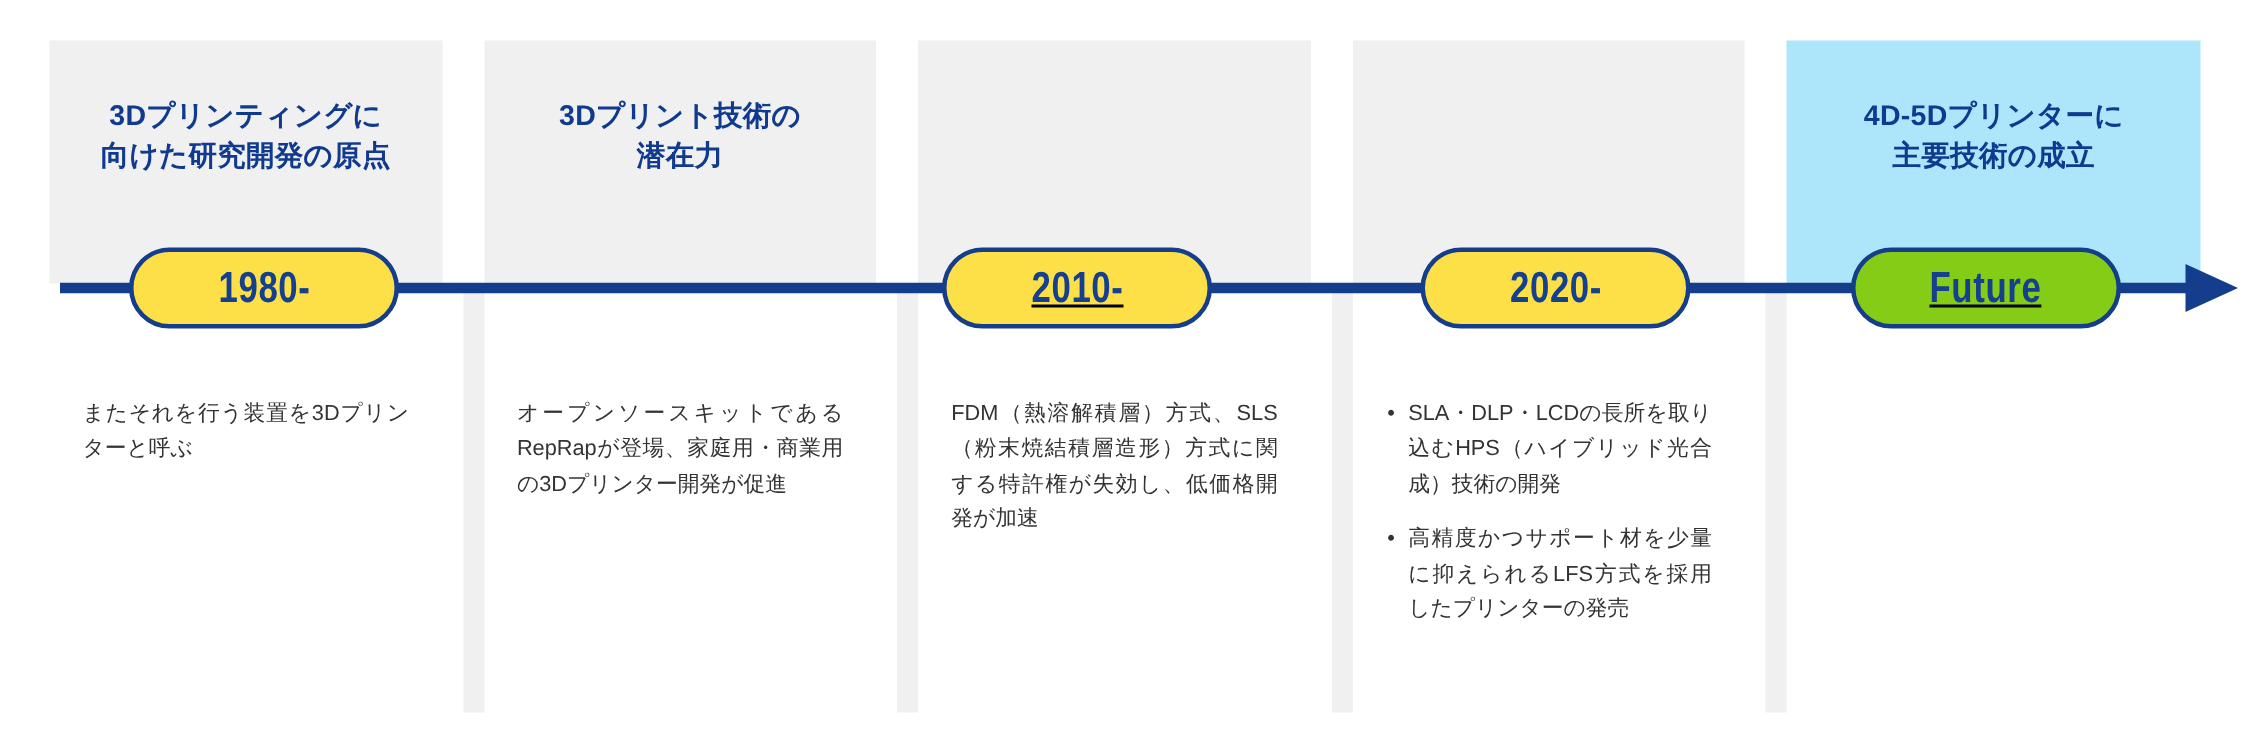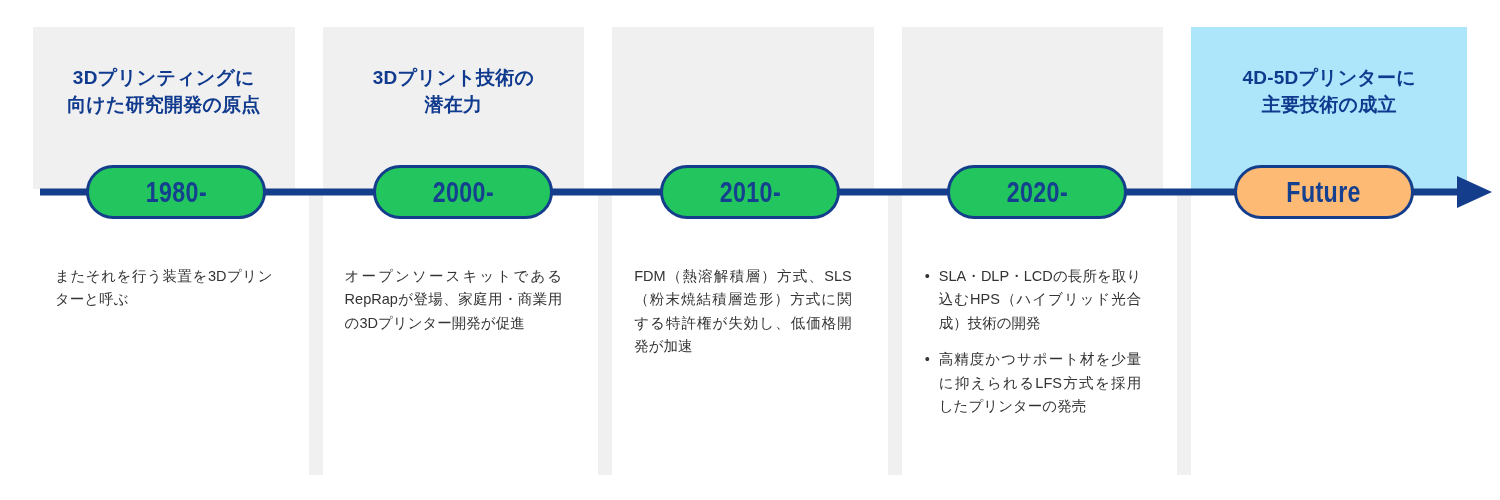--- a/index.html
+++ b/index.html
@@ -131,27 +131,27 @@
 
   
   .pill {
     position: absolute;
     top: 165px;
     width: 180px;
     height: 54px;
     margin-left: -90px;
     border: 3px solid #143d8c;
     border-radius: 28px;
-    background: #22c55e;
+    background: #fde047;
     box-sizing: border-box;
     display: flex;
     align-items: center;
     justify-content: center;
   }
-  .pill.accent { background: #fdba74; }
+  .pill.accent { background: #84cc16; text-decoration: underline; }
   .pill-label {
     color: #153f8f;
     font-size: 29px;
     font-weight: bold;
     letter-spacing: 0.5px;
     transform: scaleX(0.80);
     transform-origin: center;
     white-space: nowrap;
   }
 </style>
@@ -217,24 +217,21 @@
   </div>
 
   <svg class="axis-svg" viewBox="0 0 1500 500">
     <line x1="40" y1="192" x2="1462" y2="192" stroke="#143d8c" stroke-width="7"></line>
     <polygon points="1457,176 1492,192 1457,208" fill="#143d8c"></polygon>
   </svg>
 
   <div class="pill" style="left:176px;">
     <span class="pill-label">1980-</span>
   </div>
-  <div class="pill" style="left:463px;">
-    <span class="pill-label">2000-</span>
-  </div>
-  <div class="pill" style="left:750px;">
+  <div class="pill" style="left:718px;text-decoration:underline;">
     <span class="pill-label">2010-</span>
   </div>
   <div class="pill" style="left:1037px;">
     <span class="pill-label">2020-</span>
   </div>
   <div class="pill accent" style="left:1324px;">
     <span class="pill-label">Future</span>
   </div>
 
 </div>

